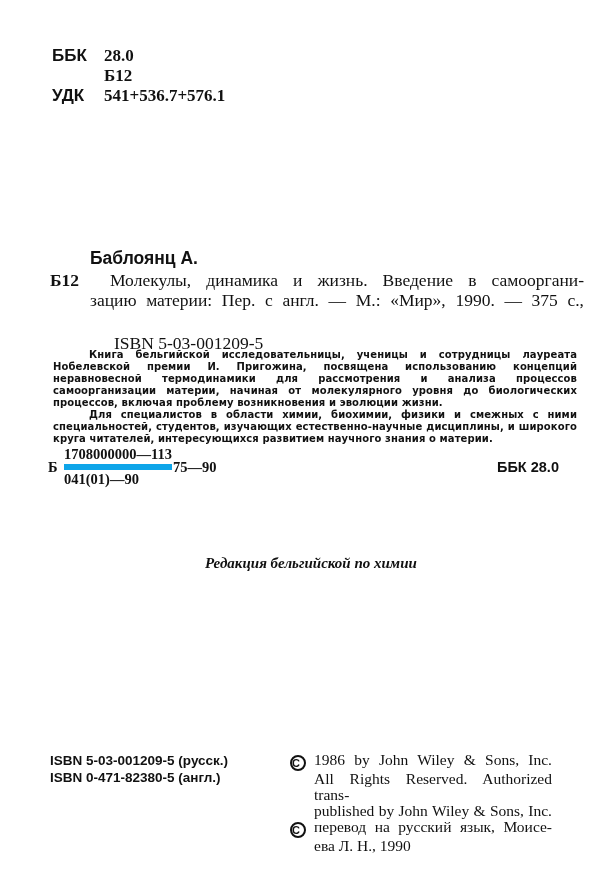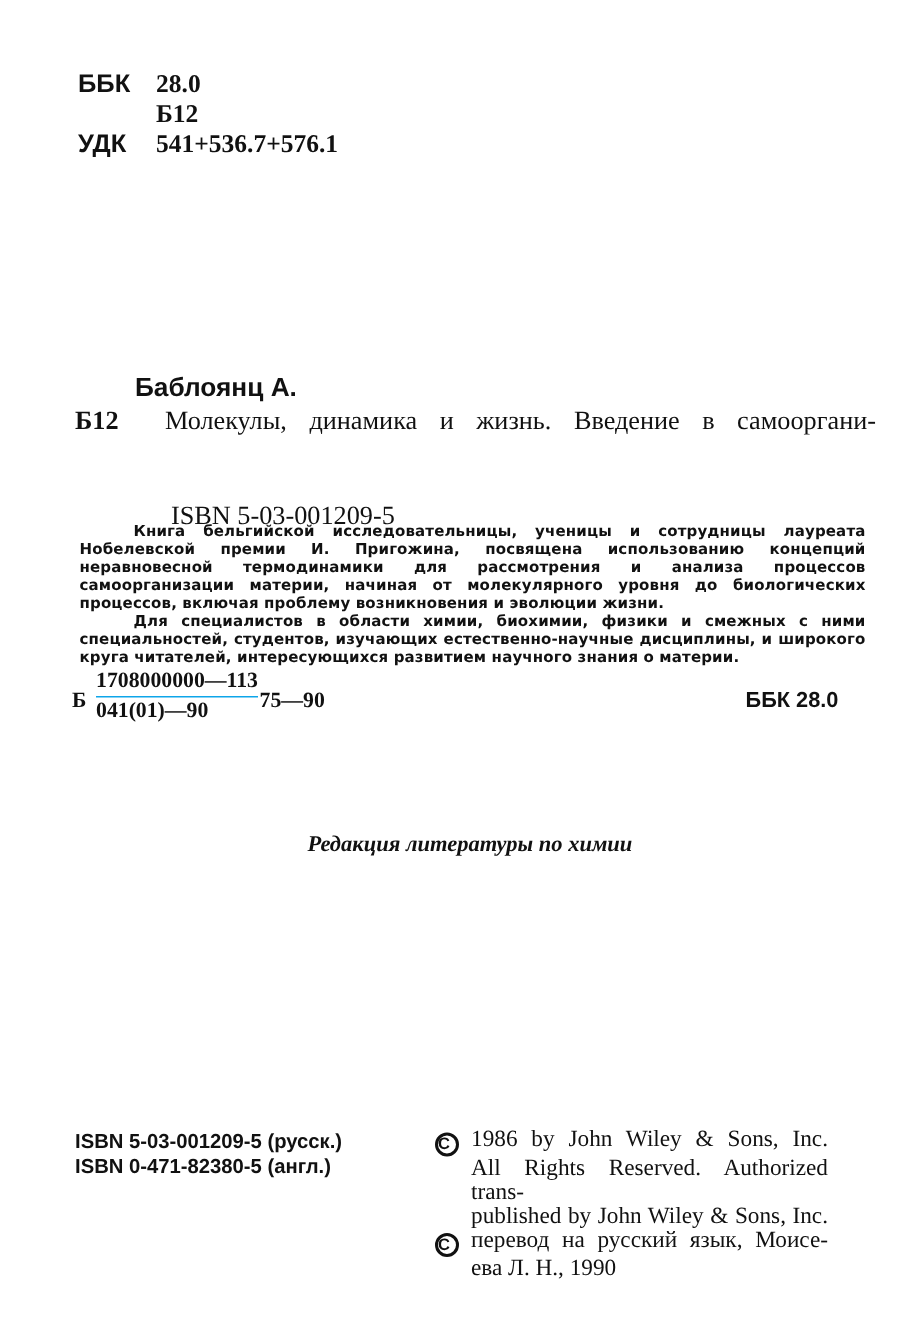--- a/index.html
+++ b/index.html
@@ -20,21 +20,21 @@
   .entry-body { left: 110px; width: 474px; white-space: normal; text-align: justify; text-align-last: left; }
 
   .abstract {
     left: 53px; top: 349px; width: 524px; white-space: normal;
     font-family: "DejaVu Sans", sans-serif; font-weight: bold;
     font-size: 10px; line-height: 12px; text-align: justify; letter-spacing: 0.1px;
   }
   .abstract p { margin: 0; text-indent: 36px; }
 
   .frac { font-size: 14.5px; font-weight: bold; font-family: "Liberation Serif", serif; }
-  .frac .num { border-bottom: 1px solid #0ea5e9; padding-bottom: 1px; display: inline-block; }
+  .frac .num { border-bottom: 6px solid #0ea5e9; padding-bottom: 1px; display: inline-block; }
   .frac .den { display: inline-block; padding-top: 1px; }
 
   .editorial { font-style: italic; font-weight: bold; font-size: 15px; }
 
   .isbn-list { font-family: "Liberation Sans", sans-serif; font-weight: bold; font-size: 13.5px; line-height: 17px; }
   .copyright { font-size: 15.5px; line-height: 16px; white-space: normal; width: 262px; }
   .copyright .sym {
     display: inline-block; width: 16px; height: 16px; border: 2px solid #111; border-radius: 50%;
     box-sizing: border-box; text-align: center; font-size: 11px; line-height: 12px; font-weight: bold;
     font-family: "Liberation Sans", sans-serif; vertical-align: -2px; margin-right: 8px;
@@ -55,37 +55,38 @@
   </div>
   <div>
     <span class="lbl">УДК</span><span class="val light">541+536.7+576.1</span>
   </div>
 </div>
 
 <div class="abs entry author" style="left:90px; top:248px;">Баблоянц А.</div>
 <div class="abs entry entry-code" style="left:50px; top:270px;">Б12</div>
 <div class="abs entry entry-body" style="top:270px; left:110px;">
   <div class="justify">Молекулы, динамика и жизнь. Введение в самооргани-</div>
+  <div class="justify" style="margin-left:-20px;">зацию материи: Пер. с англ. — М.: «Мир», 1990. — 375 с.,</div>
 </div>
 <div class="abs entry" style="left:114px; top:333px;">ISBN 5-03-001209-5</div>
 
 <div class="abs abstract">
   <p>Книга бельгийской исследовательницы, ученицы и сотрудницы лауреата Нобелевской премии И. Пригожина, посвящена использованию концепций неравновесной термодинамики для рассмотрения и анализа процессов самоорганизации материи, начиная от молекулярного уровня до биологических процессов, включая проблему возникновения и эволюции жизни.</p>
   <p>Для специалистов в области химии, биохимии, физики и смежных с ними специальностей, студентов, изучающих естественно-научные дисциплины, и широкого круга читателей, интересующихся развитием научного знания о материи.</p>
 </div>
 
 <div class="abs frac" style="left:48px; top:459px;">Б</div>
 <div class="abs frac" style="left:64px; top:446px; text-align:left;">
   <div class="num">1708000000—113</div><br>
   <div class="den">041(01)—90</div>
 </div>
 <div class="abs frac" style="left:173px; top:459px;">75—90</div>
 <div class="abs frac" style="left:497px; top:459px; font-family:'Liberation Sans', sans-serif;">ББК 28.0</div>
 
-<div class="abs editorial" style="left:205px; top:555px;">Редакция литературы по химии</div>
+<div class="abs editorial" style="left:205px; top:555px;">Редакция бельгийской по химии</div>
 
 <div class="abs isbn-list" style="left:50px; top:752px;">
   <div>ISBN 5-03-001209-5 (русск.)</div>
   <div>ISBN 0-471-82380-5 (англ.)</div>
 </div>
 
 <div class="abs copyright" style="left:290px; top:752px;">
   <span class="line justify"><span class="sym">C</span><span>1986 by John Wiley &amp; Sons, Inc.</span></span>
   <span class="line cont justify">All Rights Reserved. Authorized trans-</span>
   <span class="line cont justify">published by John Wiley &amp; Sons, Inc.</span>

